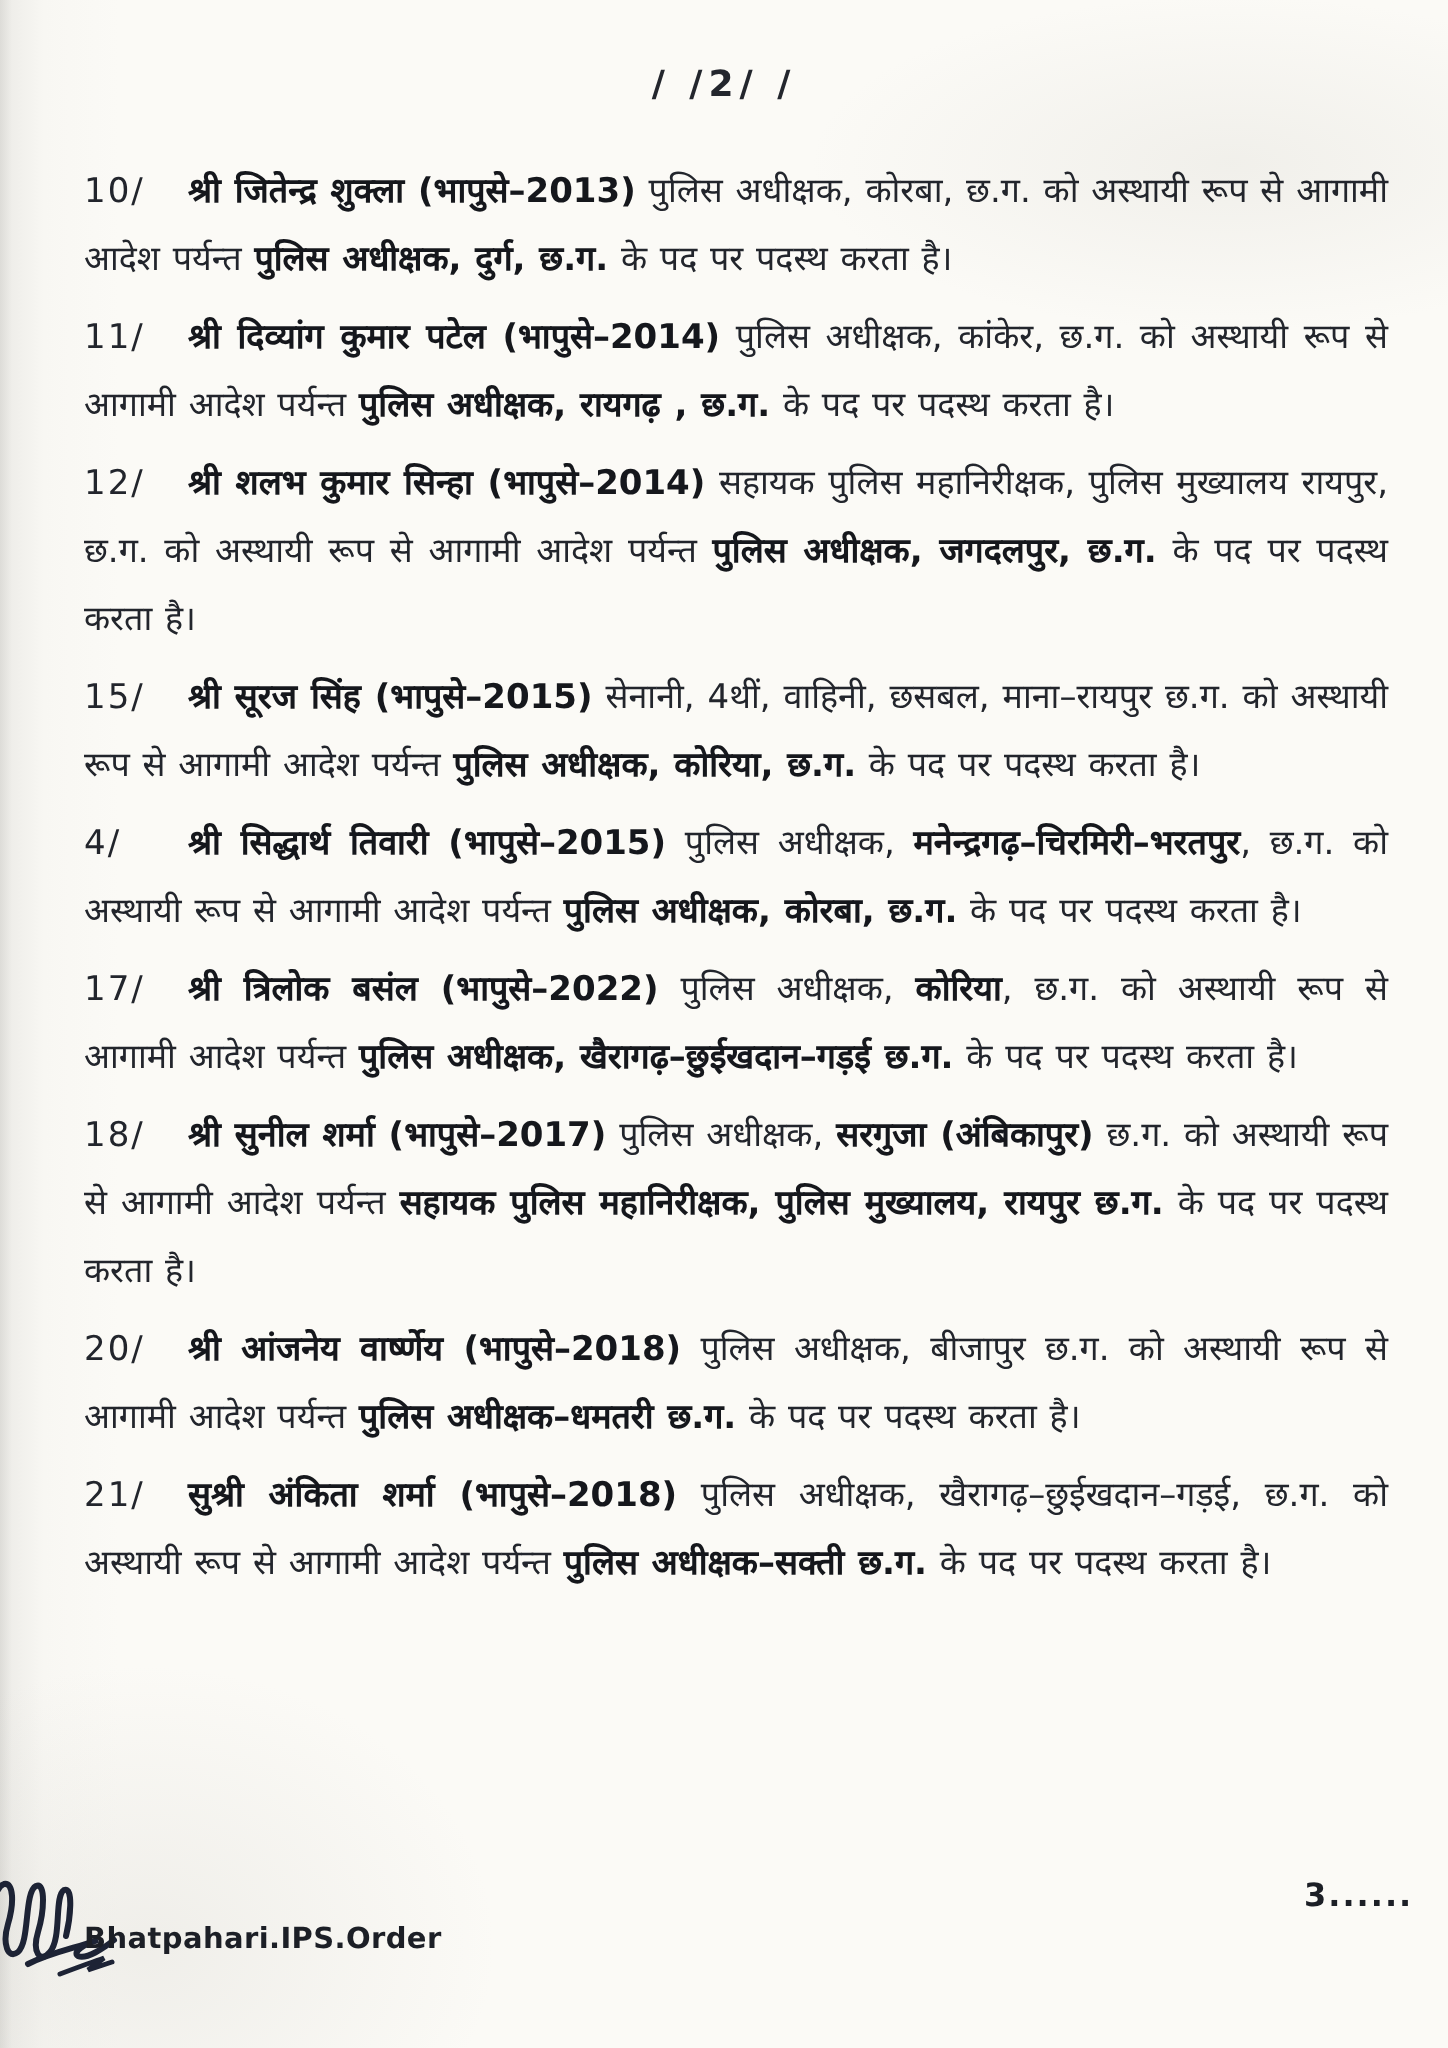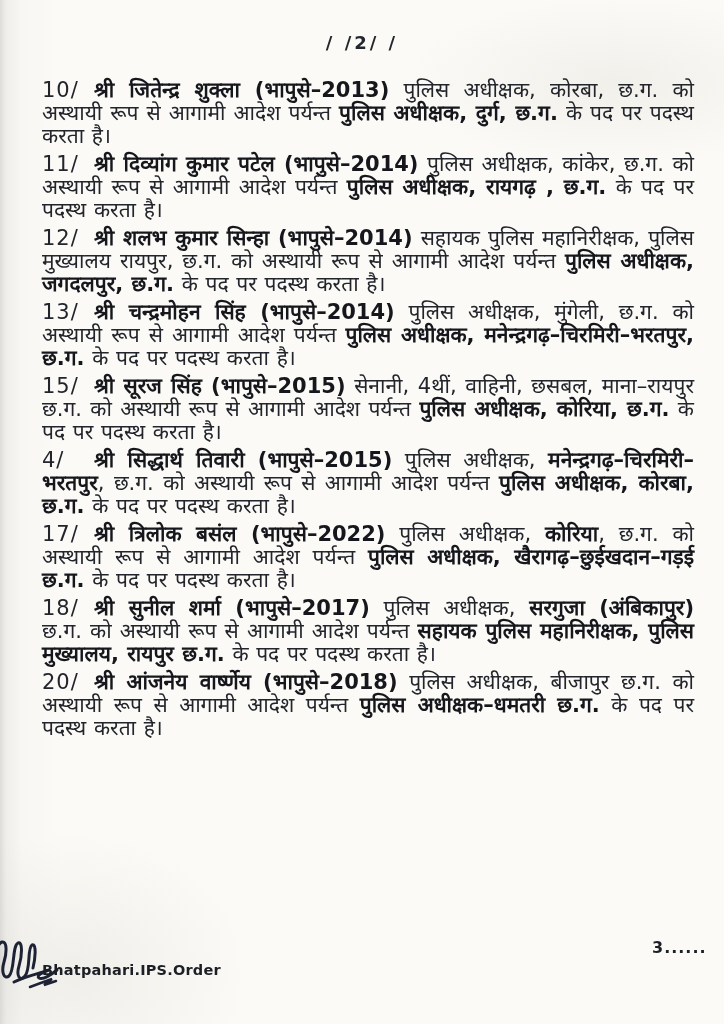--- a/index.html
+++ b/index.html
@@ -25,22 +25,22 @@
     font-weight:bold;
     letter-spacing:3px;
     color:#23262d;
   }
   .content {
     margin:26px 30px 0 42px;
     width:652px;
   }
   .item {
     margin:0 0 5px 0;
-    font-size:21px;
-    line-height:23px;
+    font-size:17px;
+    line-height:34px;
     text-align:justify;
     word-spacing:1px;
     color:#22252c;
   }
   .item .num {
     display:inline-block;
     min-width:52px;
     font-weight:500;
     letter-spacing:1px;
   }
@@ -64,26 +64,26 @@
 <body>
 
 <div class="page">
 
   <div class="hdr">/ /2/ /</div>
 
   <div class="content">
       <p class="item"><span class="num">10/</span><span class="b">श्री जितेन्द्र शुक्ला (भापुसे–2013)</span><span> पुलिस अधीक्षक, कोरबा, छ.ग. को अस्थायी रूप से आगामी आदेश पर्यन्त </span><span class="b">पुलिस अधीक्षक, दुर्ग, छ.ग.</span><span> के पद पर पदस्थ करता है।</span></p>
       <p class="item"><span class="num">11/</span><span class="b">श्री दिव्यांग कुमार पटेल (भापुसे–2014)</span><span> पुलिस अधीक्षक, कांकेर, छ.ग. को अस्थायी रूप से आगामी आदेश पर्यन्त </span><span class="b">पुलिस अधीक्षक, रायगढ़ , छ.ग.</span><span> के पद पर पदस्थ करता है।</span></p>
       <p class="item"><span class="num">12/</span><span class="b">श्री शलभ कुमार सिन्हा (भापुसे–2014)</span><span> सहायक पुलिस महानिरीक्षक, पुलिस मुख्यालय रायपुर, छ.ग. को अस्थायी रूप से आगामी आदेश पर्यन्त </span><span class="b">पुलिस अधीक्षक, जगदलपुर, छ.ग.</span><span> के पद पर पदस्थ करता है।</span></p>
-      <p class="item"><span class="num">13/</span><span class="b">श्री चन्द्रमोहन सिंह (भापुसे–2014)</span><span> पुलिस अधीक्षक, मुंगेली, छ.ग. को अस्थायी रूप से आगामी आदेश पर्यन्त </span><span class="b">पुलिस अधीक्षक, मनेन्द्रगढ़–चिरमिरी–भरतपुर, छ.ग.</span><span> के पद पर पदस्थ करता है।</span></p>
       <p class="item"><span class="num">15/</span><span class="b">श्री सूरज सिंह (भापुसे–2015)</span><span> सेनानी, 4थीं, वाहिनी, छसबल, माना–रायपुर छ.ग. को अस्थायी रूप से आगामी आदेश पर्यन्त </span><span class="b">पुलिस अधीक्षक, कोरिया, छ.ग.</span><span> के पद पर पदस्थ करता है।</span></p>
       <p class="item"><span class="num">4/</span><span class="b">श्री सिद्धार्थ तिवारी (भापुसे–2015)</span><span> पुलिस अधीक्षक, </span><span class="b">मनेन्द्रगढ़–चिरमिरी–भरतपुर</span><span>, छ.ग. को अस्थायी रूप से आगामी आदेश पर्यन्त </span><span class="b">पुलिस अधीक्षक, कोरबा, छ.ग.</span><span> के पद पर पदस्थ करता है।</span></p>
       <p class="item"><span class="num">17/</span><span class="b">श्री त्रिलोक बसंल (भापुसे–2022)</span><span> पुलिस अधीक्षक, </span><span class="b">कोरिया</span><span>, छ.ग. को अस्थायी रूप से आगामी आदेश पर्यन्त </span><span class="b">पुलिस अधीक्षक, खैरागढ़–छुईखदान–गड़ई छ.ग.</span><span> के पद पर पदस्थ करता है।</span></p>
       <p class="item"><span class="num">18/</span><span class="b">श्री सुनील शर्मा (भापुसे–2017)</span><span> पुलिस अधीक्षक, </span><span class="b">सरगुजा (अंबिकापुर)</span><span> छ.ग. को अस्थायी रूप से आगामी आदेश पर्यन्त </span><span class="b">सहायक पुलिस महानिरीक्षक, पुलिस मुख्यालय, रायपुर छ.ग.</span><span> के पद पर पदस्थ करता है।</span></p>
       <p class="item"><span class="num">20/</span><span class="b">श्री आंजनेय वार्ष्णेय (भापुसे–2018)</span><span> पुलिस अधीक्षक, बीजापुर छ.ग. को अस्थायी रूप से आगामी आदेश पर्यन्त </span><span class="b">पुलिस अधीक्षक–धमतरी  छ.ग.</span><span> के पद पर पदस्थ करता है।</span></p>
+      <p class="item"><span class="num">21/</span><span class="b">सुश्री अंकिता शर्मा (भापुसे–2018)</span><span> पुलिस अधीक्षक, खैरागढ़–छुईखदान–गड़ई, छ.ग. को अस्थायी रूप से आगामी आदेश पर्यन्त </span><span class="b">पुलिस अधीक्षक–सक्ती छ.ग.</span><span> के पद पर पदस्थ करता है।</span></p>
     </div>
 
   <div class="footer">
     <svg class="sig" width="78" height="66" viewBox="0 0 78 66">
       <path d="M3 48 C -2 34, 2 12, 8 10 C 13 9, 13 20, 10 30 C 7 40, 10 48, 15 44 C 21 39, 18 14, 24 11 C 29 9, 28 24, 25 34 C 22 44, 26 50, 31 44 C 37 37, 33 16, 38 13 C 43 11, 41 28, 39 36" fill="none" stroke="#1d2335" stroke-width="3" stroke-linecap="round"></path>
       <path d="M20 50 C 32 44, 44 42, 55 38 C 48 40, 42 44, 45 46 C 49 48, 58 42, 63 38" fill="none" stroke="#1d2335" stroke-width="3" stroke-linecap="round"></path>
       <path d="M36 55 C 44 52, 52 49, 58 47 L 50 53 L 62 49" fill="none" stroke="#1d2335" stroke-width="2.5" stroke-linecap="round"></path>
     </svg>
     <span class="footer-label">Bhatpahari.IPS.Order</span>
     <span class="next-page">3......</span>

